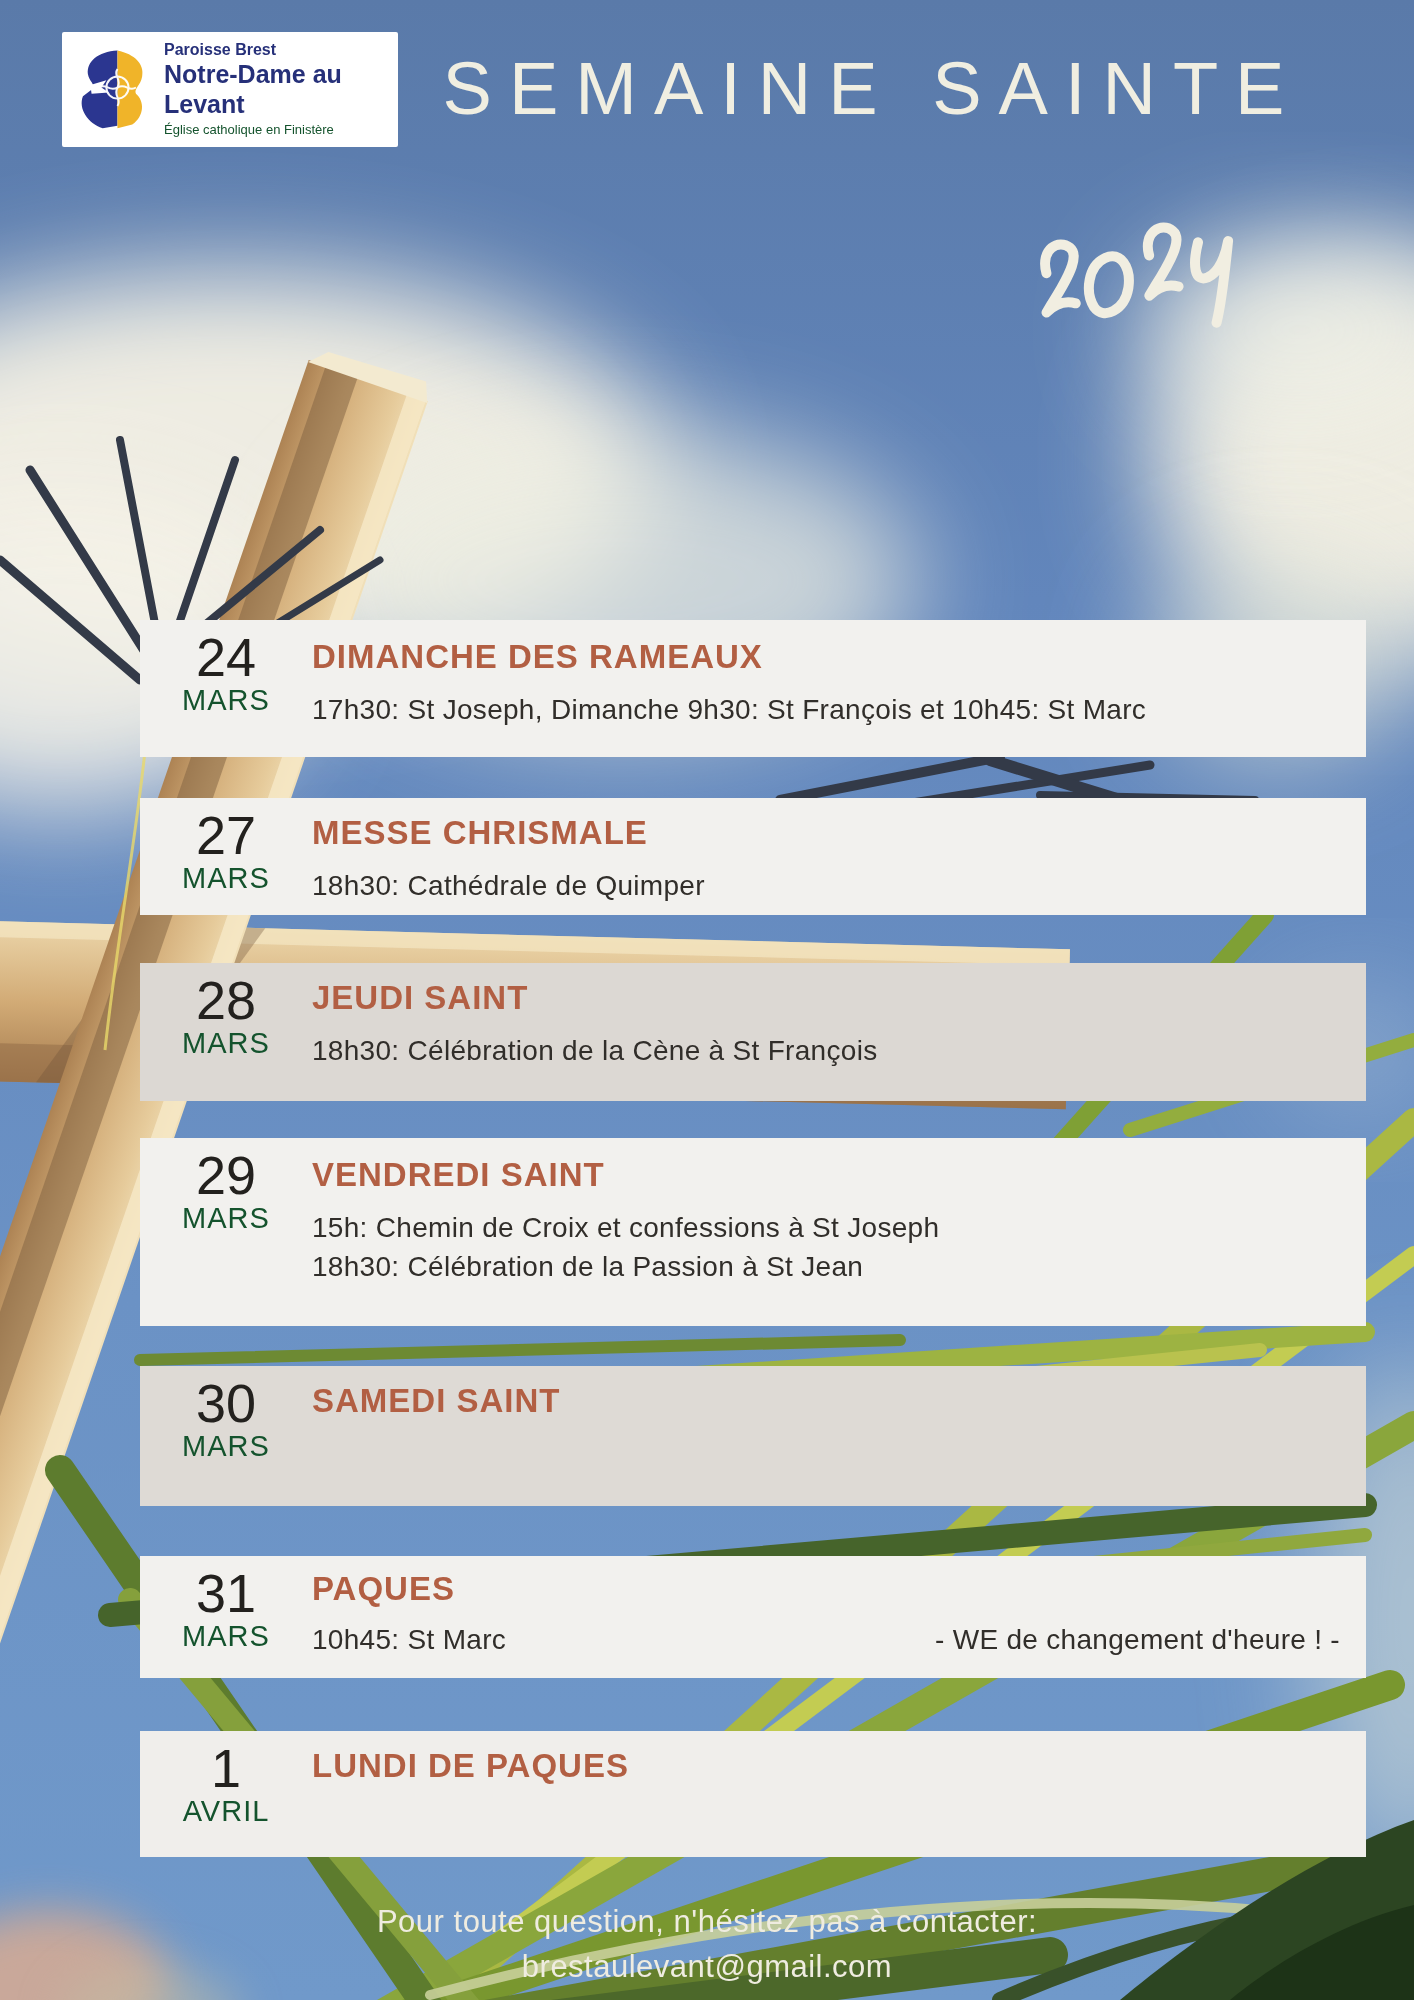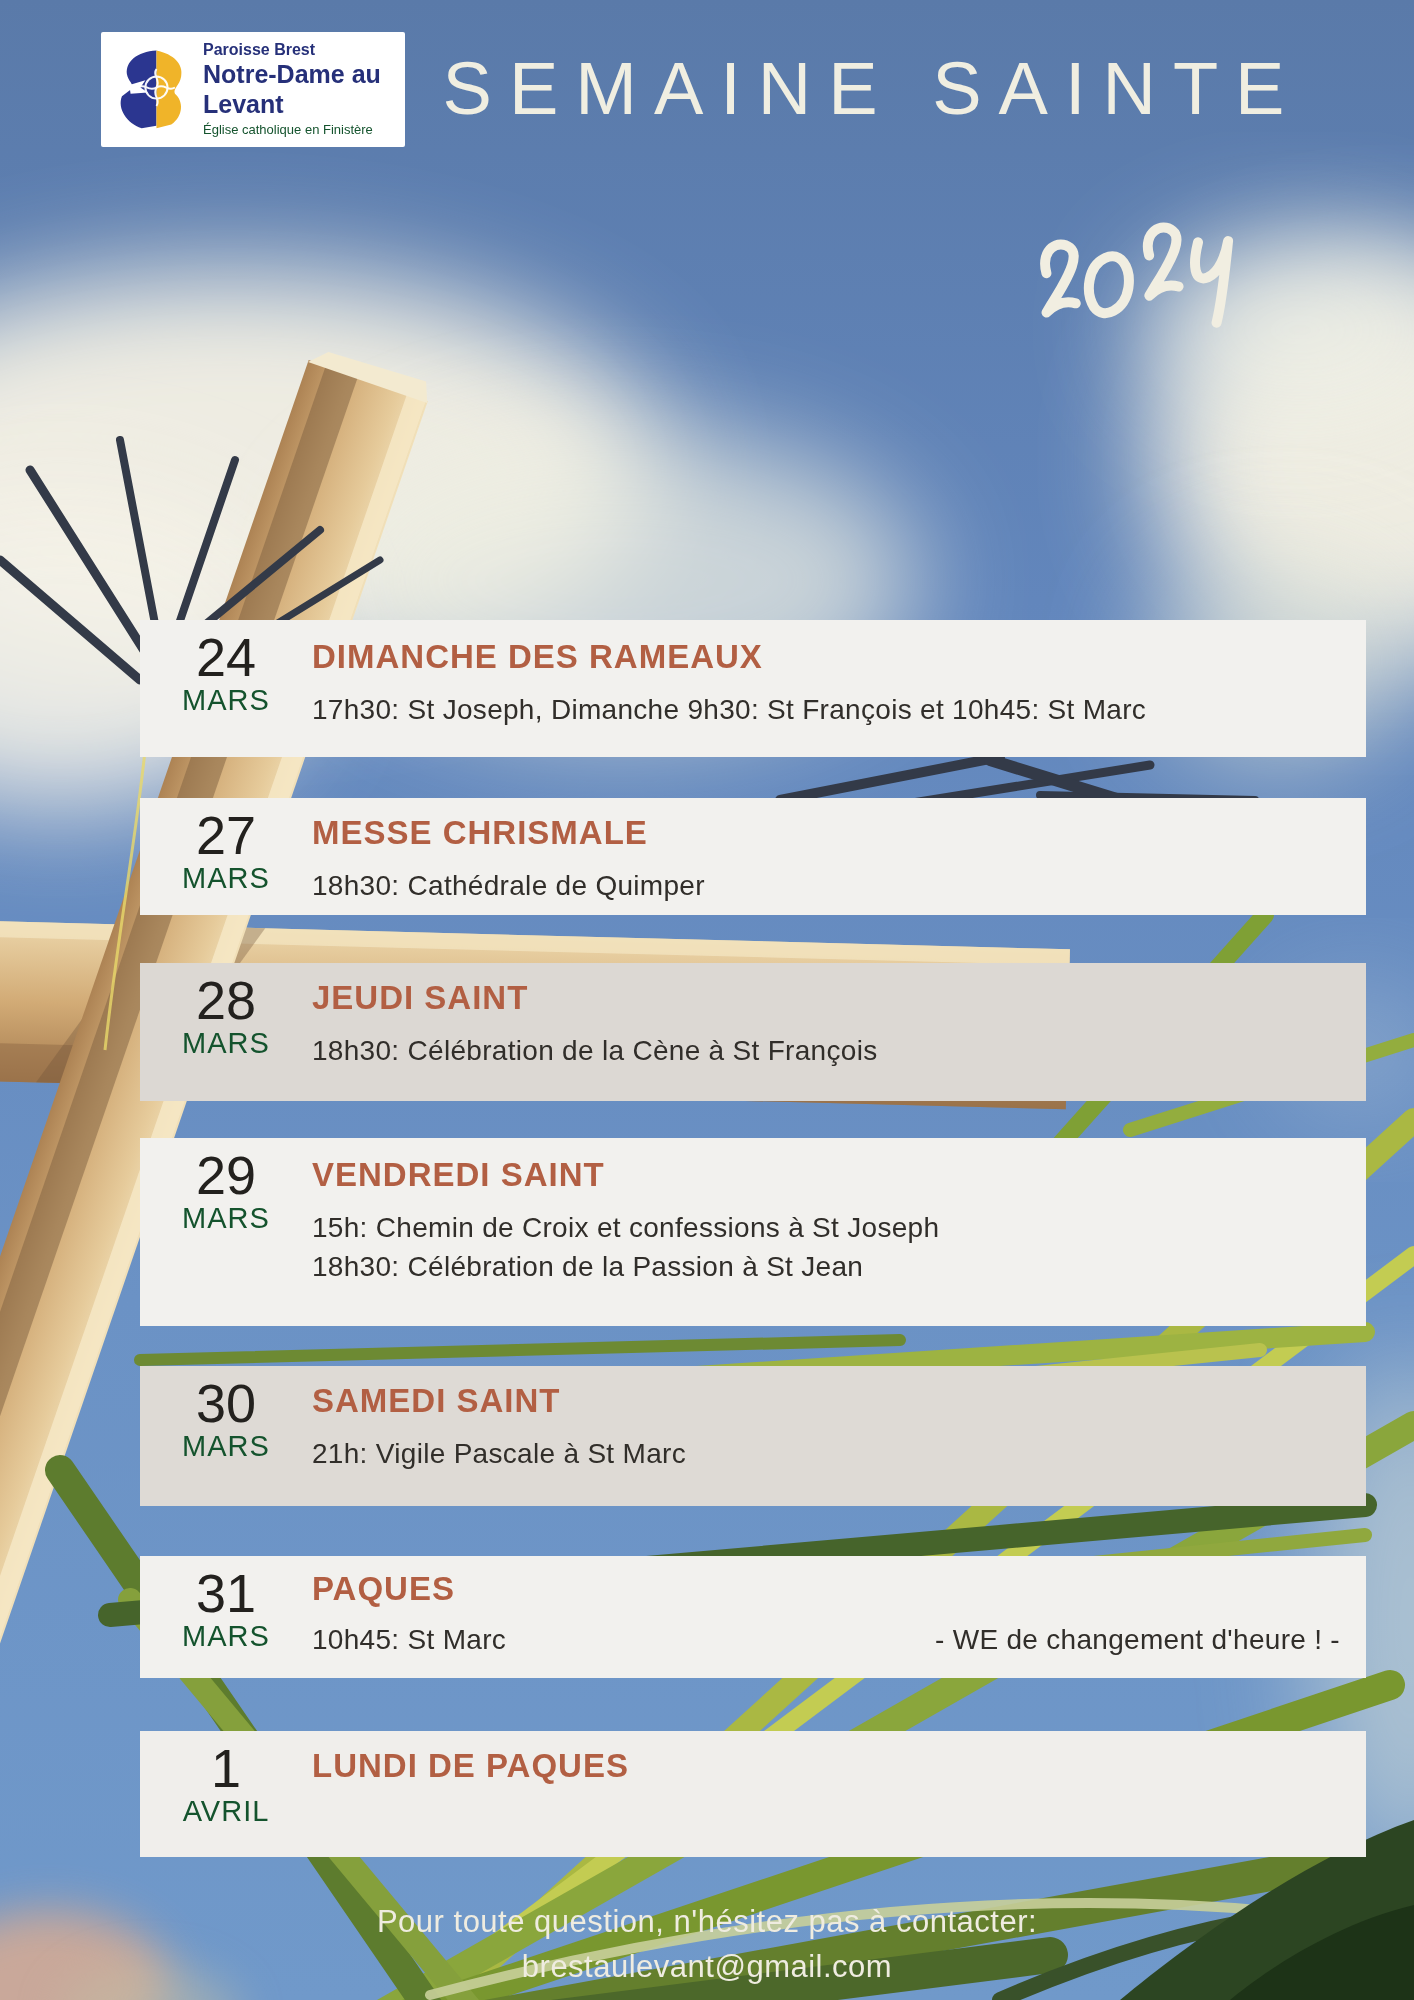--- a/index.html
+++ b/index.html
@@ -4,23 +4,23 @@
 <style>
   html,body{margin:0;padding:0;background:#444;}
   .poster{
     position:relative; width:1414px; height:2000px; overflow:hidden;
     background:#6489bf; font-family:"Liberation Sans", sans-serif;
   }
   .bg-svg{position:absolute; inset:0; width:1414px; height:2000px; display:block;}
 
   
   .logo-box{
-    position:absolute; left:62px; top:32px; width:304px; height:115px;
+    position:absolute; left:62px; top:32px; width:336px; height:115px;
     background:#ffffff; border-radius:2px; display:flex; align-items:center;
-    padding:0 8px 0 16px; box-sizing:border-box; z-index:5;margin-left:39px;
+    padding:0 8px 0 16px; box-sizing:border-box; z-index:5;
   }
   .logo-mark{width:74px; height:90px; flex:0 0 auto; margin-right:12px;}
   .logo-text{display:flex; flex-direction:column; line-height:1.18;}
   .logo-line1{font-size:16px; font-weight:bold; color:#263079;}
   .logo-line2{font-size:25px; font-weight:bold; color:#263079;}
   .logo-line3{font-size:13px; color:#14532d; margin-top:3px;}
 
   
   .main-title{
     position:absolute; left:330px; top:46px; width:1084px; margin:0;
@@ -260,23 +260,20 @@
 
     </section>
 
     <section class="event-row row-5">
       <div class="date-col">
         <div class="day">30</div>
         <div class="month">MARS</div>
       </div>
       <div class="info-col">
         <div class="event-title">SAMEDI SAINT</div>
-        <div class="event-details">
-            <div class="detail-line">21h: Vigile Pascale à St Marc</div>
-          </div>
       </div>
 
     </section>
 
     <section class="event-row row-6">
       <div class="date-col">
         <div class="day">31</div>
         <div class="month">MARS</div>
       </div>
       <div class="info-col">

